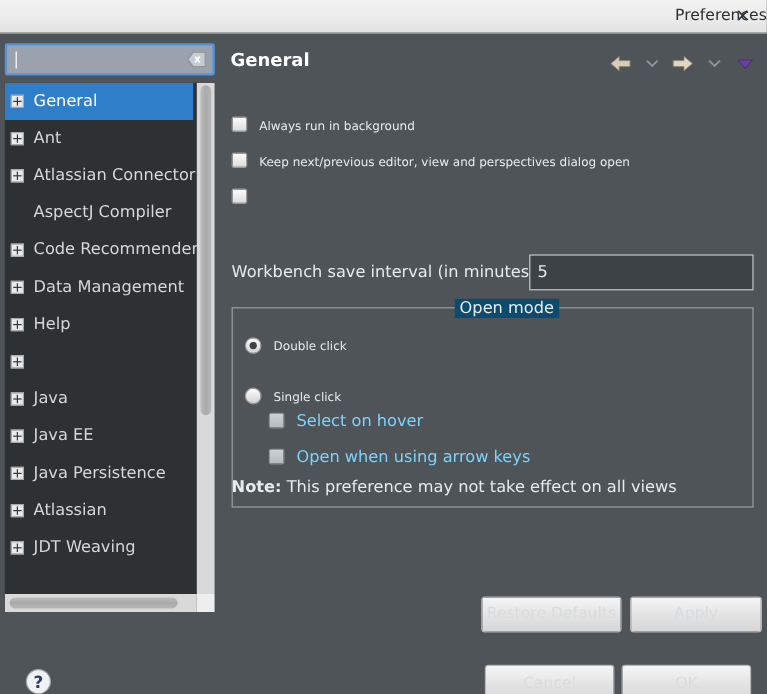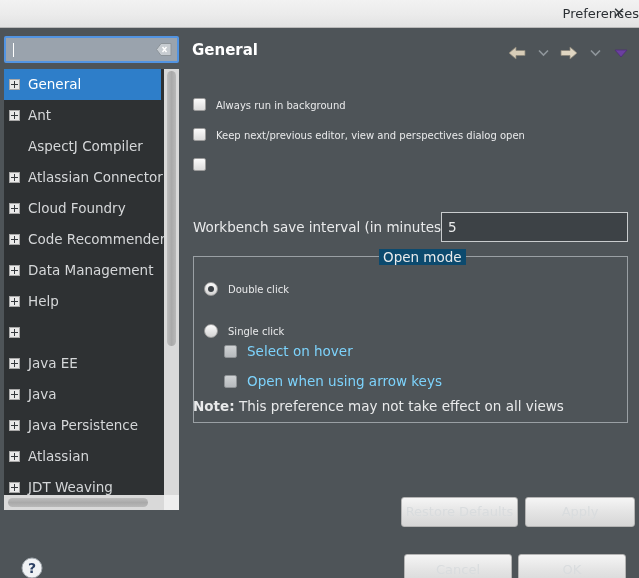--- a/index.html
+++ b/index.html
@@ -382,52 +382,48 @@
       <div class="tree-list" id="tree-list">
           <div class="tree-item selected">
             <span class="tree-expander"></span>
             <span class="tree-label">General</span>
           </div>
           <div class="tree-item">
             <span class="tree-expander"></span>
             <span class="tree-label">Ant</span>
           </div>
           <div class="tree-item">
+            <span class="tree-expander"></span>
+            <span class="tree-label">Atlassian Connector</span>
+          </div>
+          <div class="tree-item">
             <span class="tree-label">AspectJ Compiler</span>
           </div>
           <div class="tree-item">
             <span class="tree-expander"></span>
-            <span class="tree-label">Atlassian Connector</span>
-          </div>
-          <div class="tree-item">
-            <span class="tree-expander"></span>
-            <span class="tree-label">Cloud Foundry</span>
-          </div>
-          <div class="tree-item">
-            <span class="tree-expander"></span>
             <span class="tree-label">Code Recommenders</span>
           </div>
           <div class="tree-item">
             <span class="tree-expander"></span>
             <span class="tree-label">Data Management</span>
           </div>
           <div class="tree-item">
             <span class="tree-expander"></span>
             <span class="tree-label">Help</span>
           </div>
           <div class="tree-item">
             <span class="tree-expander"></span>
           </div>
           <div class="tree-item">
             <span class="tree-expander"></span>
+            <span class="tree-label">Java</span>
+          </div>
+          <div class="tree-item">
+            <span class="tree-expander"></span>
             <span class="tree-label">Java EE</span>
-          </div>
-          <div class="tree-item">
-            <span class="tree-expander"></span>
-            <span class="tree-label">Java</span>
           </div>
           <div class="tree-item">
             <span class="tree-expander"></span>
             <span class="tree-label">Java Persistence</span>
           </div>
           <div class="tree-item">
             <span class="tree-expander"></span>
             <span class="tree-label">Atlassian</span>
           </div>
           <div class="tree-item">

